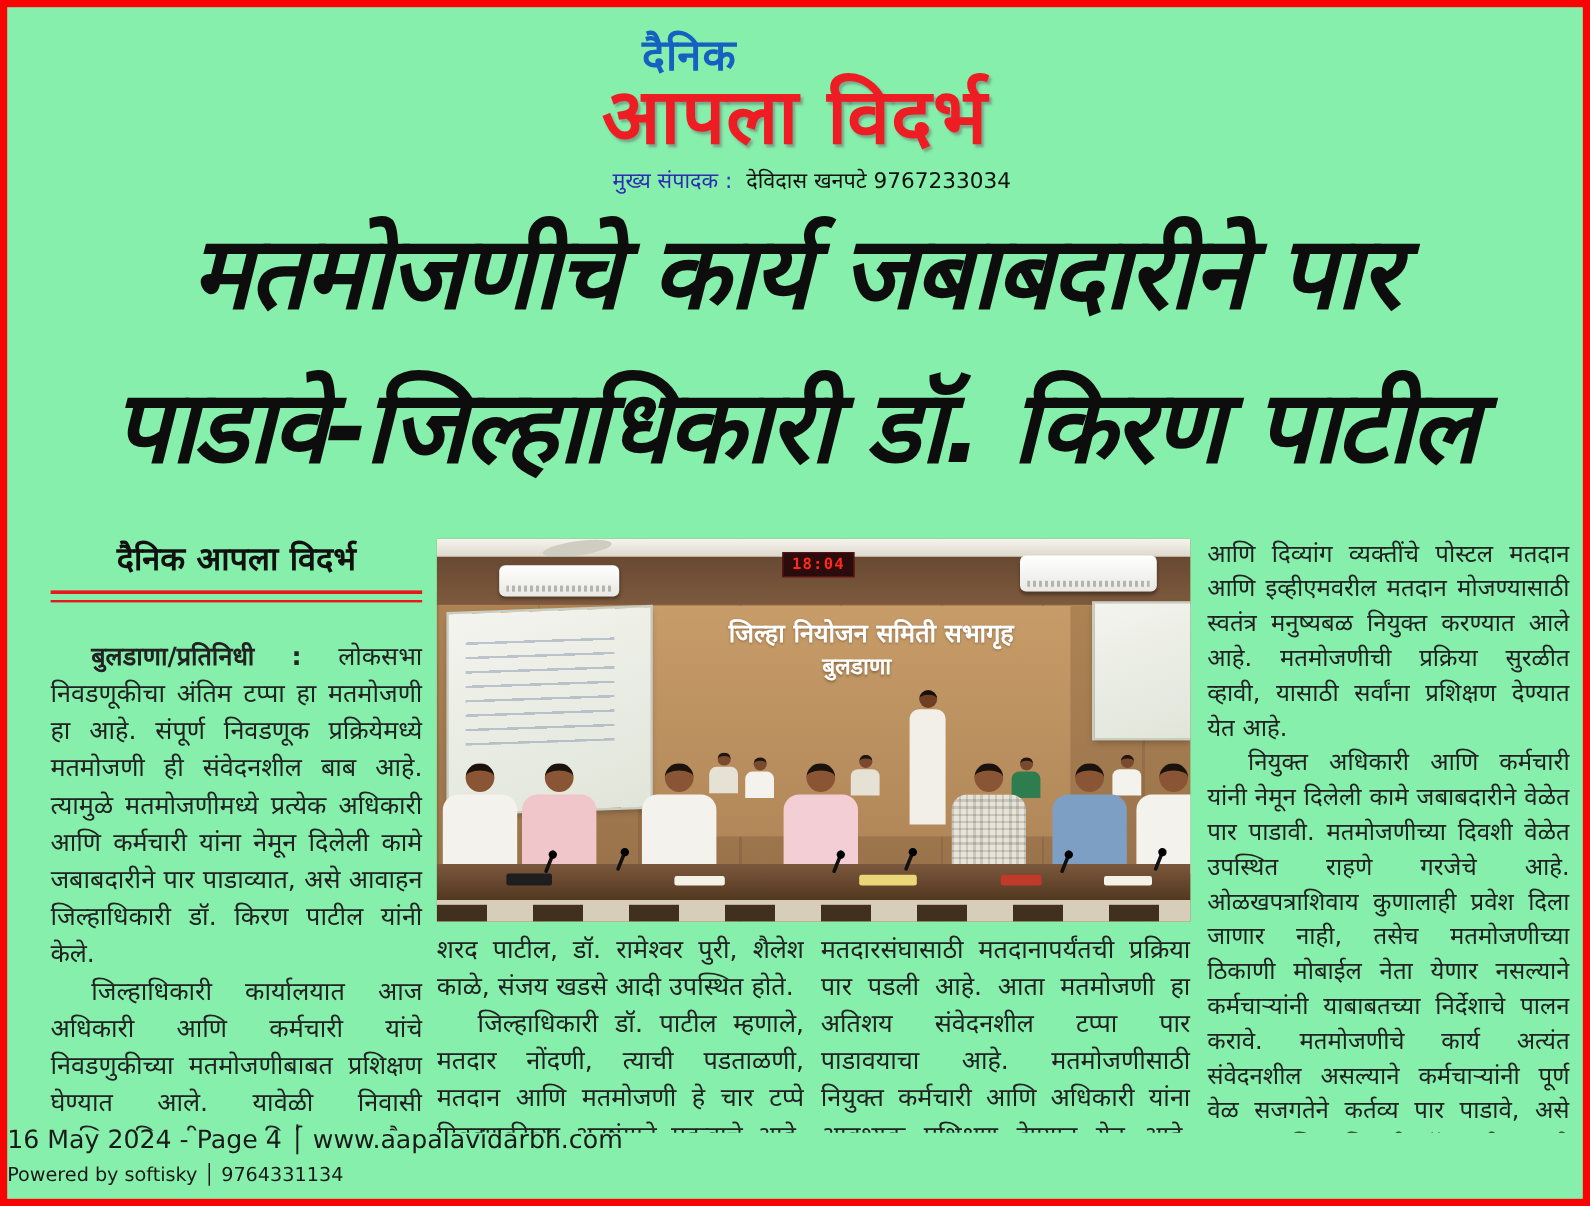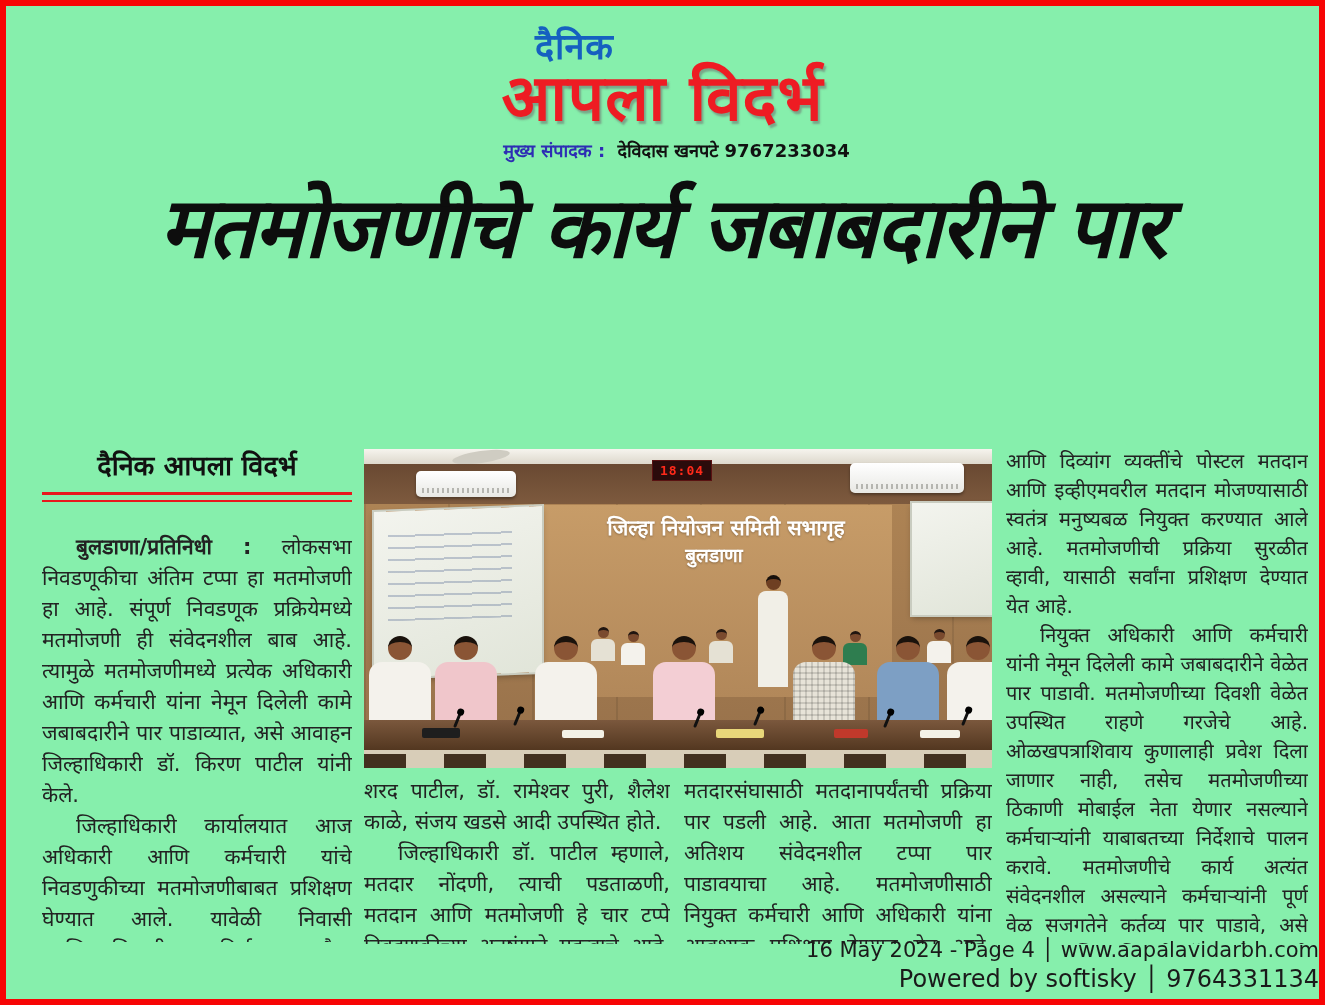--- a/index.html
+++ b/index.html
@@ -16,21 +16,21 @@
   .masthead{position:absolute;top:22px;left:0;right:0;text-align:center;}
   .mast-pre{
     color:#1560c0;font-size:36px;font-weight:bold;line-height:1.05;
     transform:translateX(-88px);letter-spacing:1px;
   }
   .mast-title{
     color:#ee1c23;font-size:64px;font-weight:bold;line-height:1.02;
     letter-spacing:1px;
     text-shadow:2px 3px 2px rgba(110,110,110,.55);
   }
-  .mast-tagline{font-size:18px;font-weight:bold;margin-top:7px;margin-left:28px;}
+  .mast-tagline{font-size:18px;font-weight:normal;margin-top:7px;margin-left:28px;}
   .mast-tagline .lbl{color:#2d2db4;}
   .mast-tagline .val{color:#111;margin-left:6px;}
   
   .headline{
     position:absolute;top:158px;left:0;right:0;margin:0;
     text-align:center;color:#0d0d0d;font-weight:800;
     font-size:84px;line-height:128px;letter-spacing:-2px;
   }
   .hl-line{display:block;white-space:nowrap;font-style:italic;}
   
@@ -96,40 +96,41 @@
   .shirt-cream{background:#e5e1d4;}
   .shirt-green{background:#2e7d4f;}
   .ph-table{position:absolute;left:0;bottom:18px;right:0;height:30px;background:linear-gradient(#7b583d,#533720);}
   .ph-mic{position:absolute;width:3px;height:16px;background:#111;transform:rotate(22deg);border-radius:2px;}
   .ph-mic::after{content:"";position:absolute;top:-4px;left:-2px;width:7px;height:7px;border-radius:50%;background:#000;}
   .ph-item{position:absolute;border-radius:2px;}
   .ph-table-front{position:absolute;left:0;bottom:0;right:0;height:18px;background:#d8cdb8;}
   .ph-table-front::after{content:"";position:absolute;left:0;right:0;top:4px;bottom:0;
     background:repeating-linear-gradient(90deg, #42301f 0 42px, #d8cdb8 42px 80px);}
   
-  .footer{position:absolute;left:0;right:0;bottom:6px;text-align:right;color:#1a1a1a;}
+  .footer{position:absolute;left:0;right:0;bottom:6px;text-align:left;color:#1a1a1a;}
   .footer .f1{font-size:21px;line-height:30px;}
-  .footer .f2{font-size:24px;line-height:28px;}
+  .footer .f2{font-size:16px;line-height:28px;}
 </style>
 </head>
 <body>
 
 <div class="page">
 
   <header class="masthead">
     <div class="mast-pre">दैनिक</div>
     <div class="mast-title">आपला विदर्भ</div>
     <div class="mast-tagline">
       <span class="lbl">मुख्य संपादक :</span>
       <span class="val">देविदास खनपटे 9767233034</span>
     </div>
   </header>
 
   <h1 class="headline">
     <span class="hl-line">मतमोजणीचे कार्य जबाबदारीने पार</span>
+    <span class="hl-line">पाडावे-जिल्हाधिकारी डॉ. किरण पाटील</span>
   </h1>
 
   <div class="col col-left">
     <div class="col-header">दैनिक आपला विदर्भ</div>
     <div class="red-rule"></div>
     <p class="first"><span class="lead">बुलडाणा/प्रतिनिधी :</span> <span>लोकसभा निवडणूकीचा अंतिम टप्पा हा मतमोजणी हा आहे. संपूर्ण निवडणूक प्रक्रियेमध्ये मतमोजणी ही संवेदनशील बाब आहे. त्यामुळे मतमोजणीमध्ये प्रत्येक अधिकारी आणि कर्मचारी यांना नेमून दिलेली कामे जबाबदारीने पार पाडाव्यात, असे आवाहन जिल्हाधिकारी डॉ. किरण पाटील यांनी केले.</span></p>
     <p class="indent">जिल्हाधिकारी कार्यालयात आज अधिकारी आणि कर्मचारी यांचे निवडणुकीच्या मतमोजणीबाबत प्रशिक्षण घेण्यात आले. यावेळी निवासी उपजिल्हाधिकारी निर्भय जैन, उपजिल्हाधिकारी सुरेश थोरात, राजेंद्र पोळ, समाधान गायकवाड, जयश्री ठाकरे, अजिंक्य गोडगे, उपविभागीय अधिकारी</p>
   </div>
 
   <figure class="photo">

